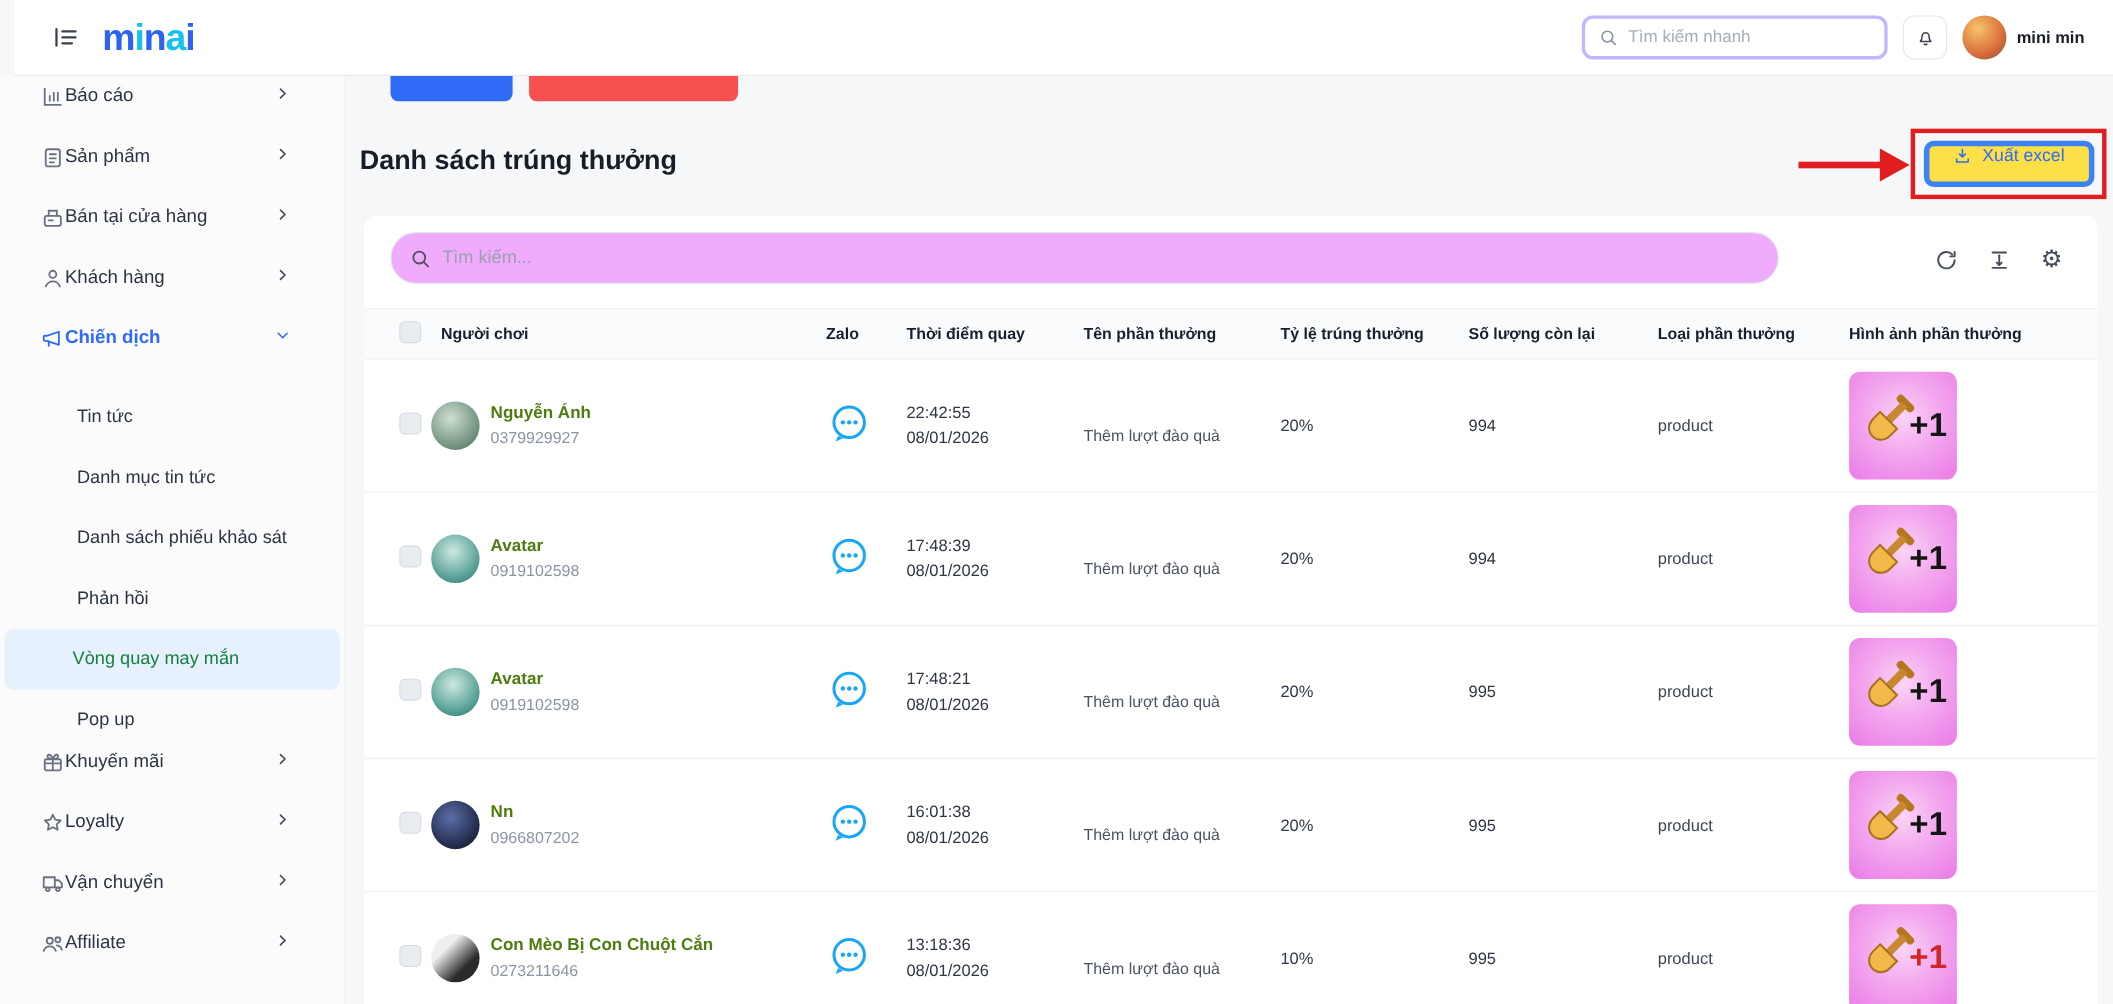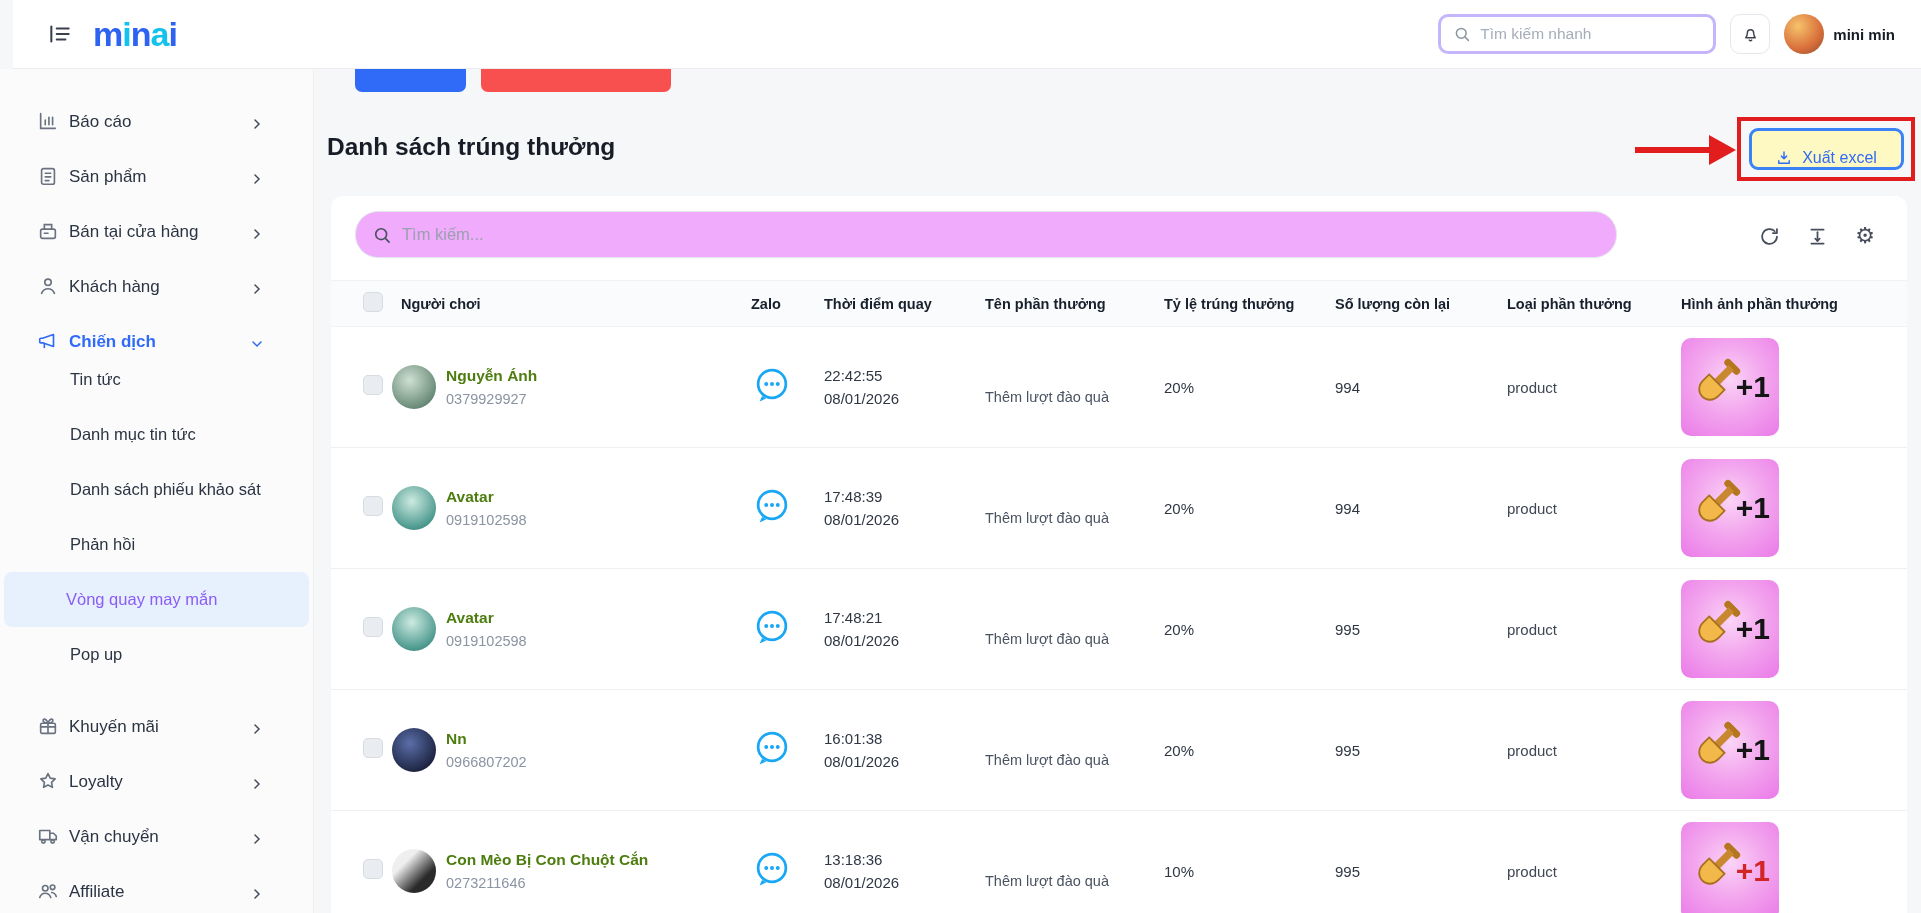--- a/index.html
+++ b/index.html
@@ -27,47 +27,47 @@
   .bell-btn{width:40px;height:40px;border:1px solid #e4e7ec;border-radius:10px;
     background:#fff;display:flex;align-items:center;justify-content:center;cursor:pointer;}
   .user-chip{display:flex;align-items:center;gap:9px;cursor:pointer;}
   .avatar{display:inline-block;border-radius:50%;}
   .av-top{width:40px;height:40px;background:radial-gradient(circle at 35% 30%,#f6c36b,#d96f3b 60%,#8a4a2b);}
   .user-name{font-size:15px;font-weight:700;color:#171c26;}
 
   
   .sidebar{position:absolute;top:69px;left:0;width:314px;bottom:0;background:#fbfbfc;
     border-right:1px solid #f0f0f2;z-index:30;padding-top:8px;overflow:hidden;}
-  .sb-item{height:55px;display:flex;align-items:flex-end;padding:0 48px 0 37px;gap:10px;
+  .sb-item{height:55px;display:flex;align-items:flex-start;padding:0 48px 0 37px;
     font-size:17px;color:#2b3442;cursor:pointer;}
   .sb-ic{width:22px;height:22px;flex:none;}
   .sb-label{white-space:nowrap;}
   .sb-chev{margin-left:auto;width:16px;height:16px;flex:none;}
   .sb-item.active{color:#2f6bf6;font-weight:600;}
   .sb-sub{height:55px;display:flex;align-items:center;padding-left:66px;font-size:16.5px;
     color:#2b3442;cursor:pointer;margin:0 4px;border-radius:8px;}
-  .sb-sub.on{background:#e7f0fd;color:#8b5cf6;padding-left:62px;}
+  .sb-sub.on{background:#e7f0fd;color:#15803d;padding-left:62px;}
 
   
   .main{position:absolute;left:314px;right:0;top:69px;bottom:0;}
 
   .cropped-btn{position:absolute;top:0;height:23px;border-radius:0 0 7px 7px;cursor:pointer;}
   .cropped-blue{left:41px;width:111px;background:#2f6bf6;}
   .cropped-red{left:167px;width:190px;background:#f7504f;}
 
   .page-title{position:absolute;left:13px;top:64px;font-size:24.5px;font-weight:700;color:#171c26;}
 
   
   .arrow-line{position:absolute;left:1321px;top:78px;width:76px;height:6px;background:#e21d1d;z-index:60;}
   .arrow-head{position:absolute;left:1395px;top:66px;width:0;height:0;z-index:60;
     border-left:27px solid #e21d1d;border-top:15px solid transparent;border-bottom:15px solid transparent;}
   .red-box{position:absolute;left:1423px;top:48px;width:178px;height:64px;border:4px solid #e21d1d;
     z-index:55;display:flex;align-items:center;justify-content:center;}
-  .export-btn{width:155px;height:42px;background:#fef9c3;border:3px solid #3b82f6;border-radius:9px;
-    color:#2f6bf6;font-size:16px;font-family:inherit;display:flex;align-items:flex-end;justify-content:center;
+  .export-btn{width:155px;height:42px;background:#fde047;border:5px solid #3b82f6;border-radius:9px;
+    color:#2f6bf6;font-size:16px;font-family:inherit;display:flex;align-items:flex-start;justify-content:center;
     gap:9px;cursor:pointer;}
 
   
   .card{position:absolute;left:17px;top:127px;width:1576px;height:810px;background:#fff;
     border-radius:12px;padding-top:15px;}
   .table-search{margin-left:24px;width:1262px;height:47px;border:1px solid #e3e6ea;border-radius:23px;
     display:flex;align-items:center;padding:0 16px;gap:10px;background:#f0abfc;}
   .table-search input{border:none;outline:none;font-size:16.5px;width:100%;font-family:inherit;
     color:#333;background:transparent;}
   .table-search input::placeholder{color:#98a1ad;}

